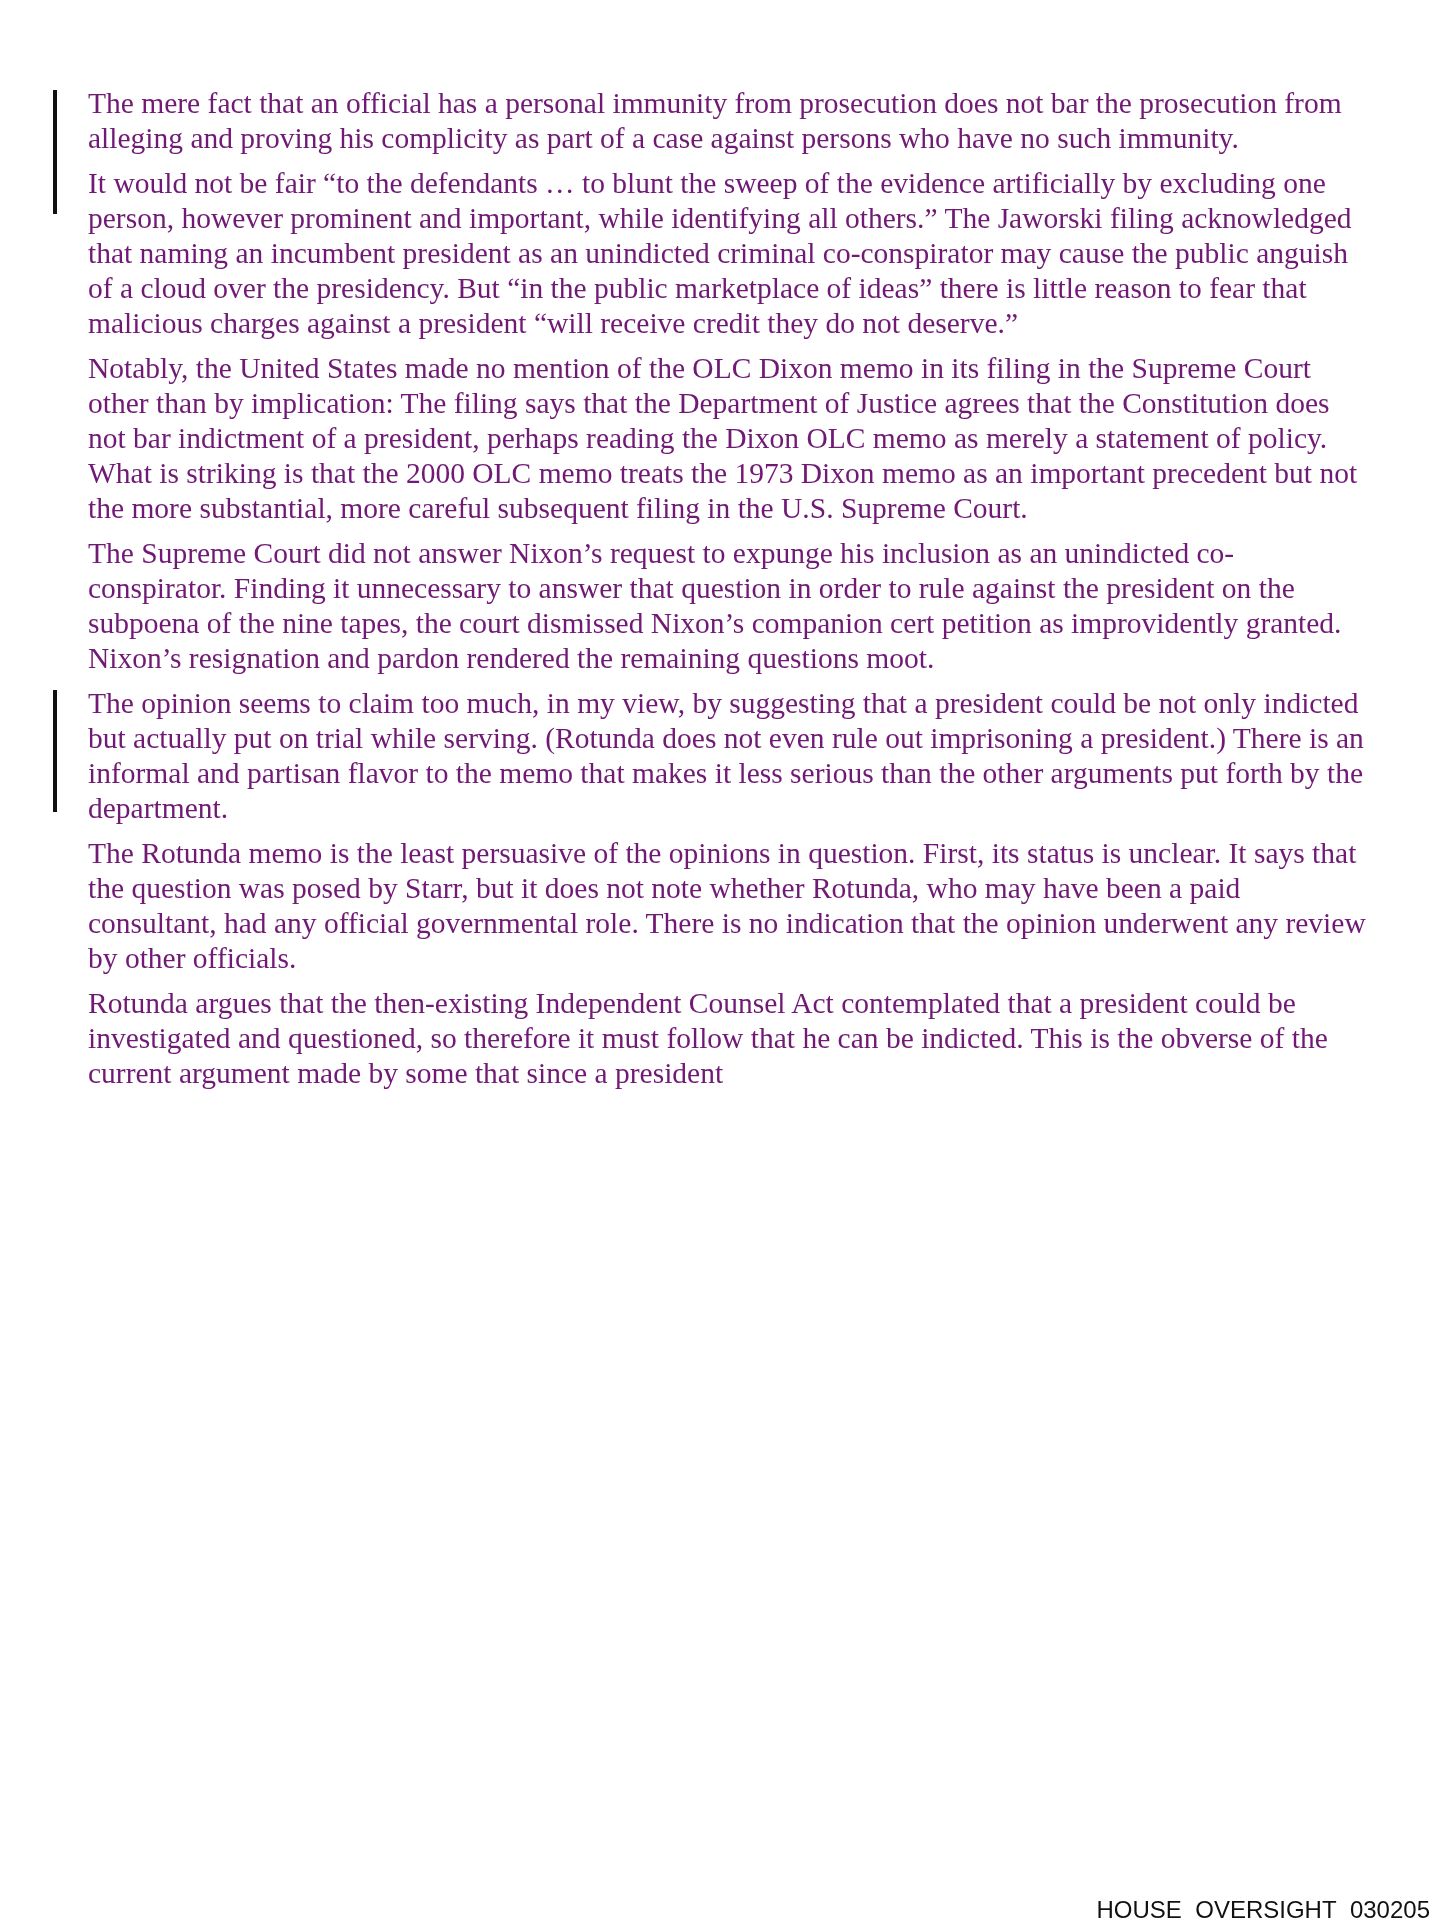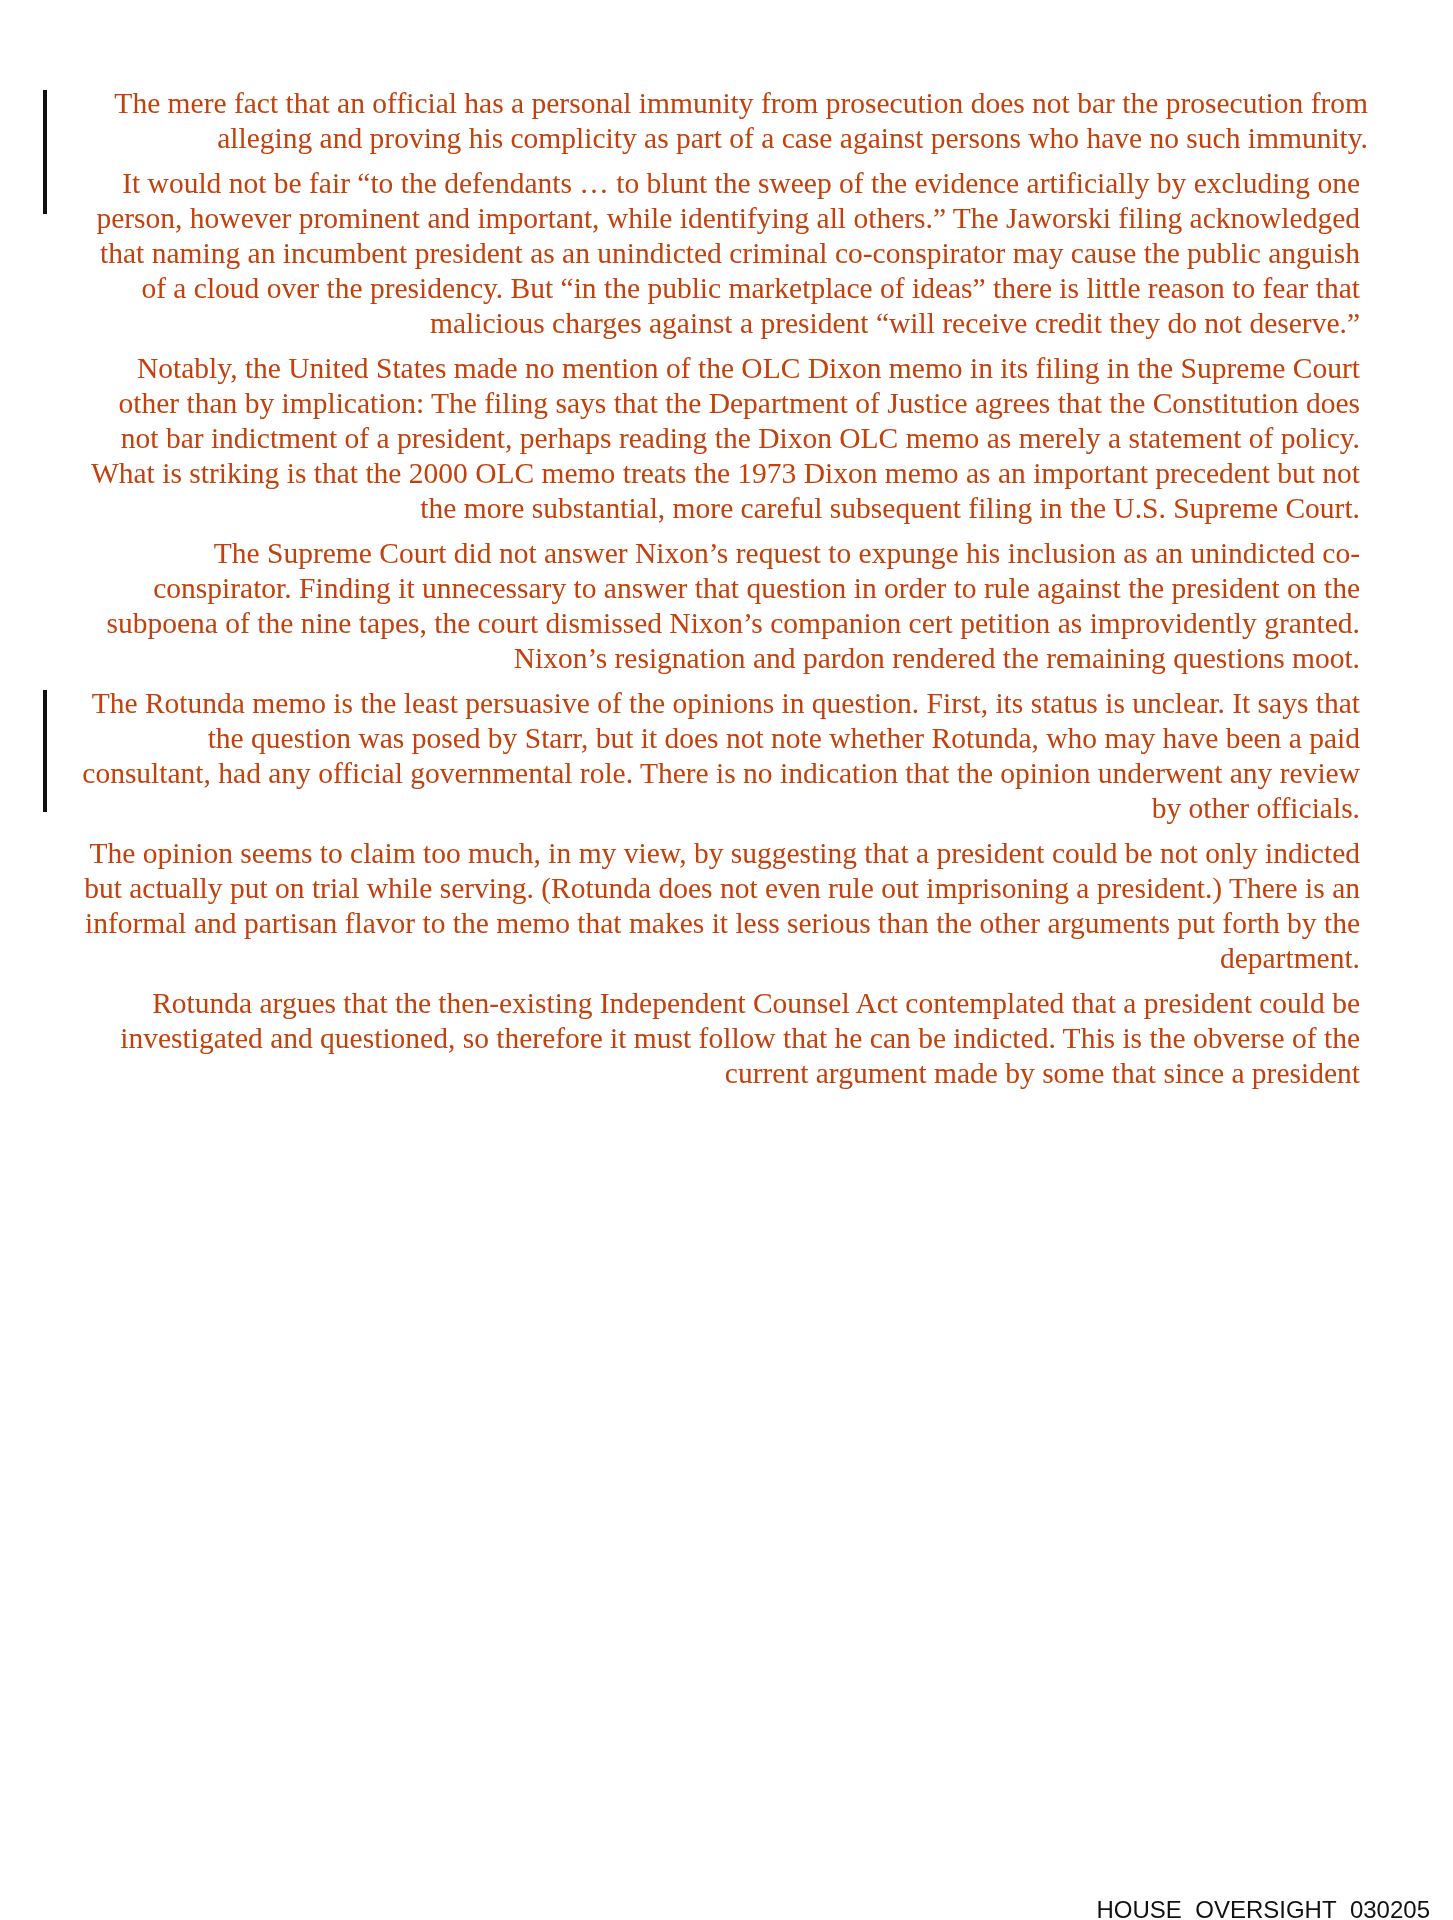--- a/index.html
+++ b/index.html
@@ -1,20 +1,20 @@
 <!DOCTYPE html>
 <html><head>
 <meta charset="utf-8">
 <style>
   html, body { margin: 0; padding: 0; background: #ffffff; }
   body { width: 1453px; height: 1920px; position: relative; overflow: hidden; }
   .page {
-    position: absolute; left: 78px; top: 86px; width: 1290px;
+    position: absolute; left: 88px; top: 86px; width: 1290px;
     font-family: "Liberation Serif", "DejaVu Serif", serif;
-    font-size: 29.5px; line-height: 35px; color: #c2410c; text-align: right;
+    font-size: 29.5px; line-height: 35px; color: #701a75;
   }
   .para { margin: 0 8px 10px 0; }
   .quote { position: relative; margin: 0 0 10px 0; }
   .quote-bar {
     position: absolute; left: -35px; top: 4px; width: 4px; background: #111;
   }
   .quote-1 .quote-bar { height: 124px; }
   .quote-2 .quote-bar { height: 122px; }
   .heading { font-weight: bold; }
   .footer {
@@ -36,20 +36,20 @@
 
   <p class="para">Notably, the United States made no mention of the OLC Dixon memo in its filing in the Supreme Court other than by implication: The filing says that the Department of Justice agrees that the Constitution does not bar indictment of a president, perhaps reading the Dixon OLC memo as merely a statement of policy. What is striking is that the 2000 OLC memo treats the 1973 Dixon memo as an important precedent but not the more substantial, more careful subsequent filing in the U.S. Supreme Court.</p>
 
   <p class="para">The Supreme Court did not answer Nixon’s request to expunge his inclusion as an unindicted co-conspirator. Finding it unnecessary to answer that question in order to rule against the president on the subpoena of the nine tapes, the court dismissed Nixon’s companion cert petition as improvidently granted. Nixon’s resignation and pardon rendered the remaining questions moot.</p>
 
 
   <div class="quote quote-2">
     <span class="quote-bar"></span>
   </div>
 
+  <p class="para">The opinion seems to claim too much, in my view, by suggesting that a president could be not only indicted but actually put on trial while serving. (Rotunda does not even rule out imprisoning a president.) There is an informal and partisan flavor to the memo that makes it less serious than the other arguments put forth by the department.</p>
+
   <p class="para">The Rotunda memo is the least persuasive of the opinions in question. First, its status is unclear. It says that the question was posed by Starr, but it does not note whether Rotunda, who may have been a paid consultant, had any official governmental role. There is no indication that the opinion underwent any review by other officials.</p>
-
-  <p class="para">The opinion seems to claim too much, in my view, by suggesting that a president could be not only indicted but actually put on trial while serving. (Rotunda does not even rule out imprisoning a president.) There is an informal and partisan flavor to the memo that makes it less serious than the other arguments put forth by the department.</p>
 
   <p class="para">Rotunda argues that the then-existing Independent Counsel Act contemplated that a president could be investigated and questioned, so therefore it must follow that he can be indicted. This is the obverse of the current argument made by some that since a president</p>
 </div>
 
 <div class="footer">HOUSE_OVERSIGHT_030205</div>
 
 </body></html>

